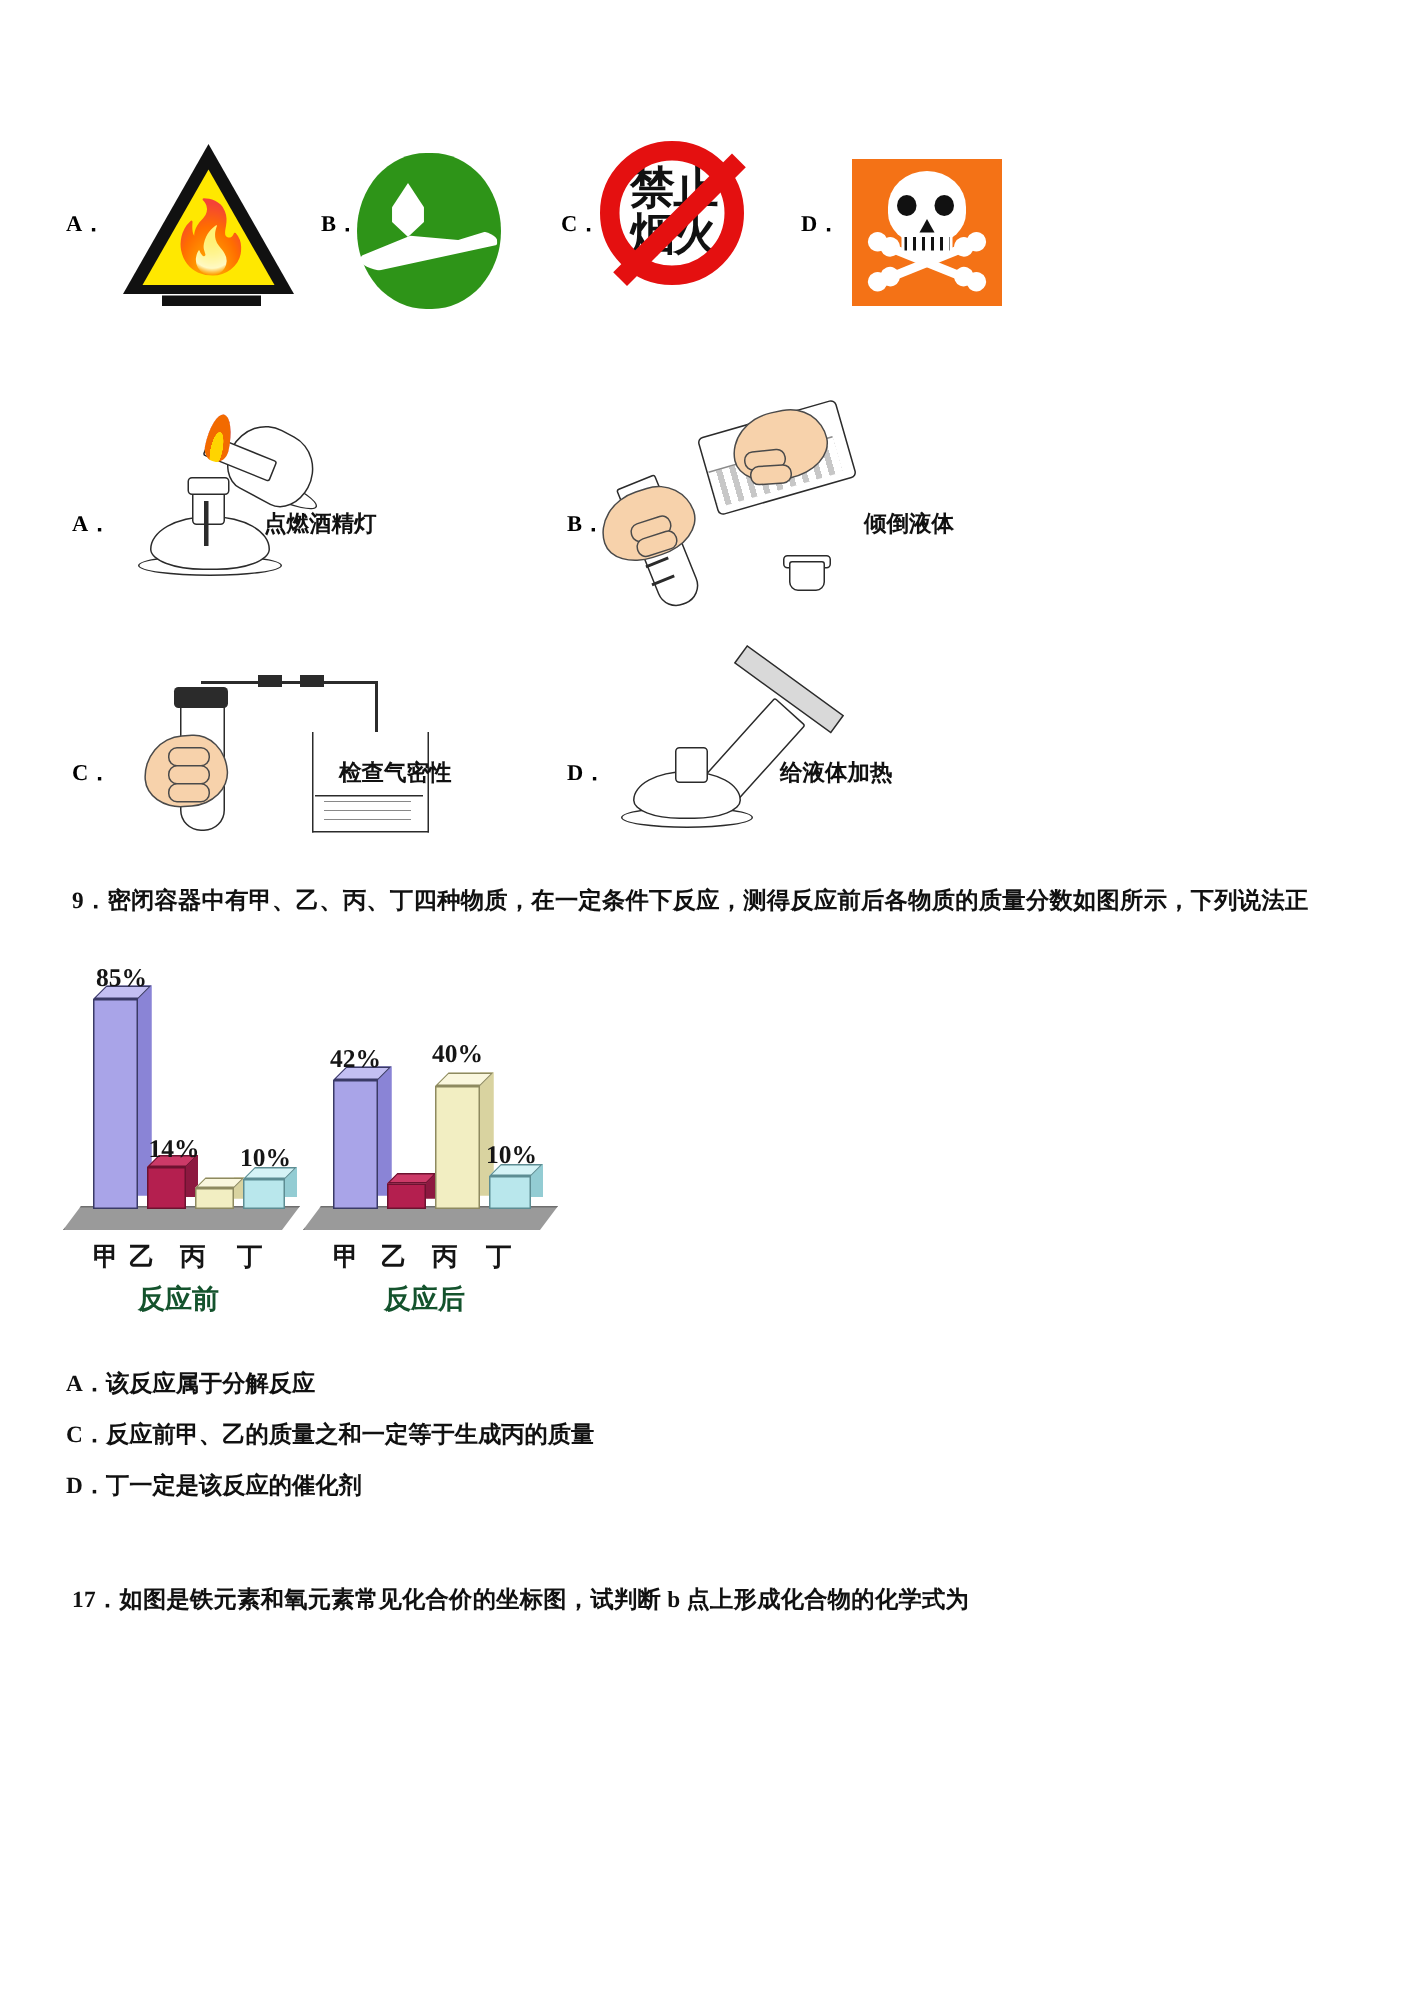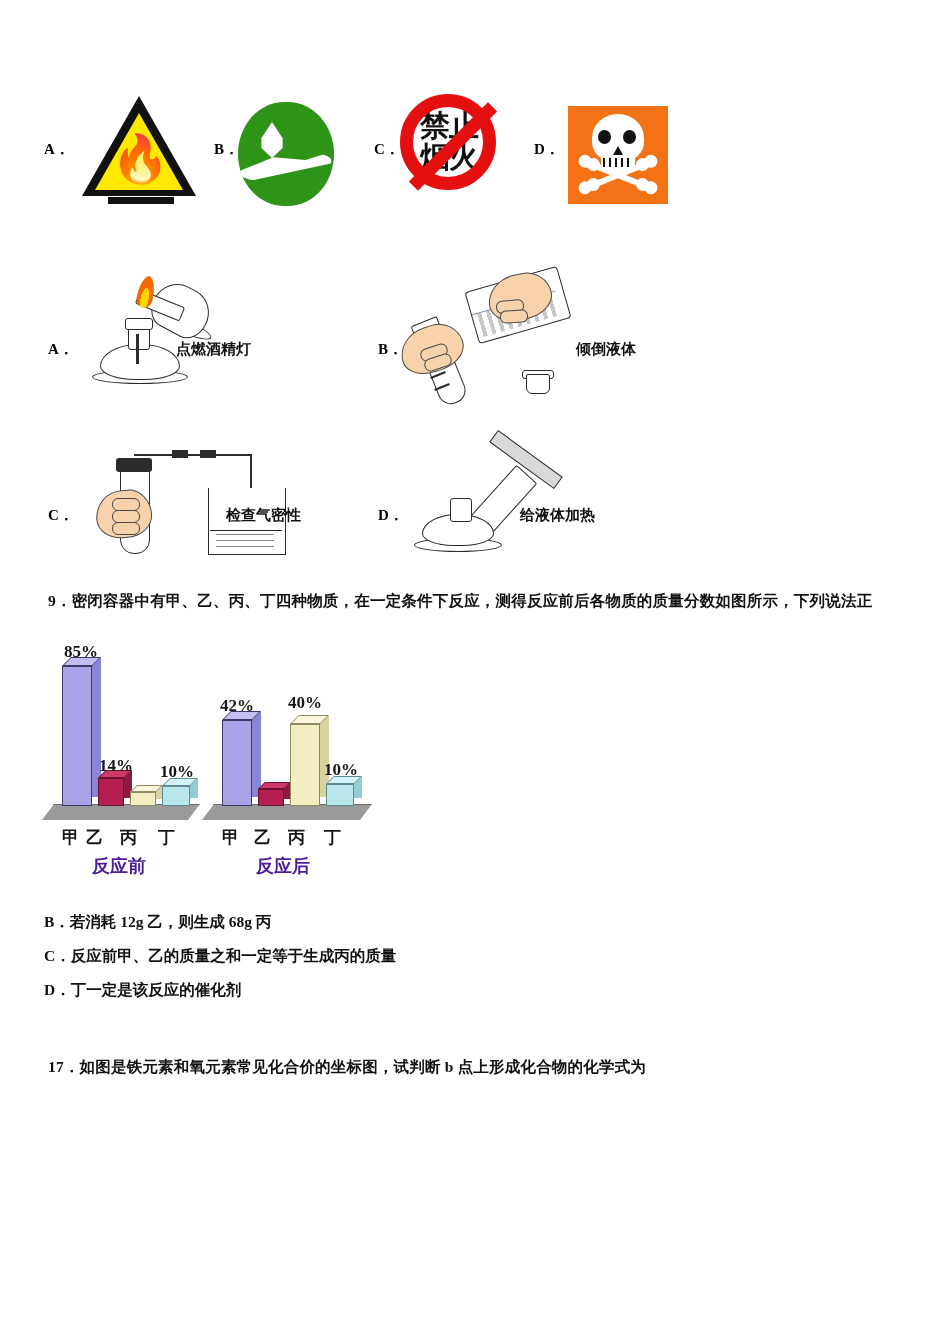--- a/index.html
+++ b/index.html
@@ -255,21 +255,21 @@
   .bar-val {
     position:absolute; font-family:"Liberation Serif", serif;
     font-size:17px; font-weight:700; color:#151515; white-space:nowrap;
   }
   .cat-lab {
     position:absolute; font-family:"Liberation Sans", sans-serif;
     font-size:17px; font-weight:700; color:#151515;
   }
   .grp-lab {
     position:absolute; font-family:Liberation Serif, serif;
-    font-size:18px; font-weight:700; color:#4c1d95;
+    font-size:18px; font-weight:700; color:#14532d;
   }
 
   
   #q9-options { position:absolute; left:44px; top:912px; width:860px; }
   #q9-options .opt-line { margin-bottom:13px; }
 
   #q10-stem { position:absolute; left:48px; top:1052px; }
 </style>
 </head>
 <body>
@@ -518,20 +518,20 @@
     <div class="grp-lab" style="left:50px;top:206px;">反应前</div>
 
     <div class="cat-lab" style="left:180px;top:178px;">甲</div>
     <div class="cat-lab" style="left:212px;top:178px;">乙</div>
     <div class="cat-lab" style="left:246px;top:178px;">丙</div>
     <div class="cat-lab" style="left:282px;top:178px;">丁</div>
     <div class="grp-lab" style="left:214px;top:206px;">反应后</div>
   </div>
 
   <div id="q9-options">
-    <div class="opt-line">B．若消耗 12g 乙，则生成 68g 丙</div>
+    <div class="opt-line">A．该反应属于分解反应</div>
     <div class="opt-line">C．反应前甲、乙的质量之和一定等于生成丙的质量</div>
     <div class="opt-line">D．丁一定是该反应的催化剂</div>
   </div>
 
   <div id="q10-stem" class="qtext">17．如图是铁元素和氧元素常见化合价的坐标图，试判断 b 点上形成化合物的化学式为</div>
 
 </div>
 
 </body></html>

